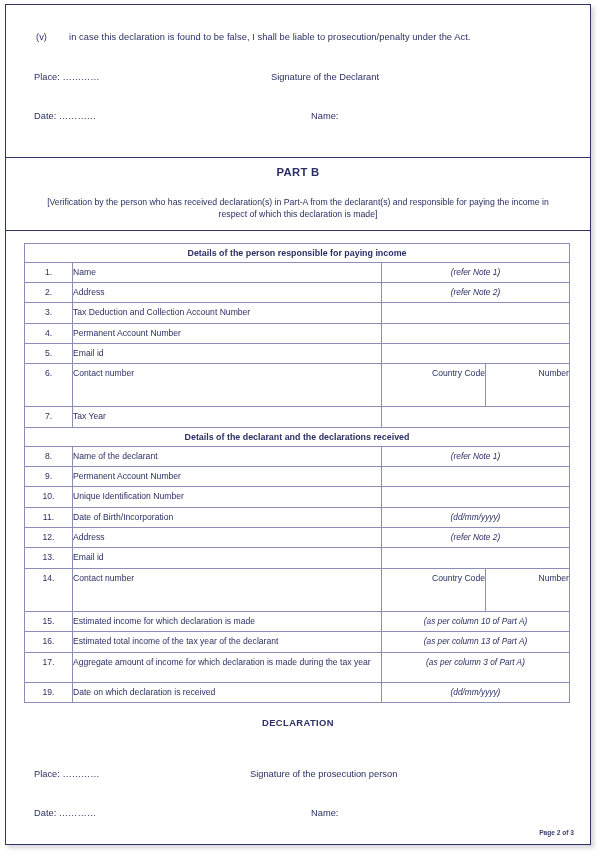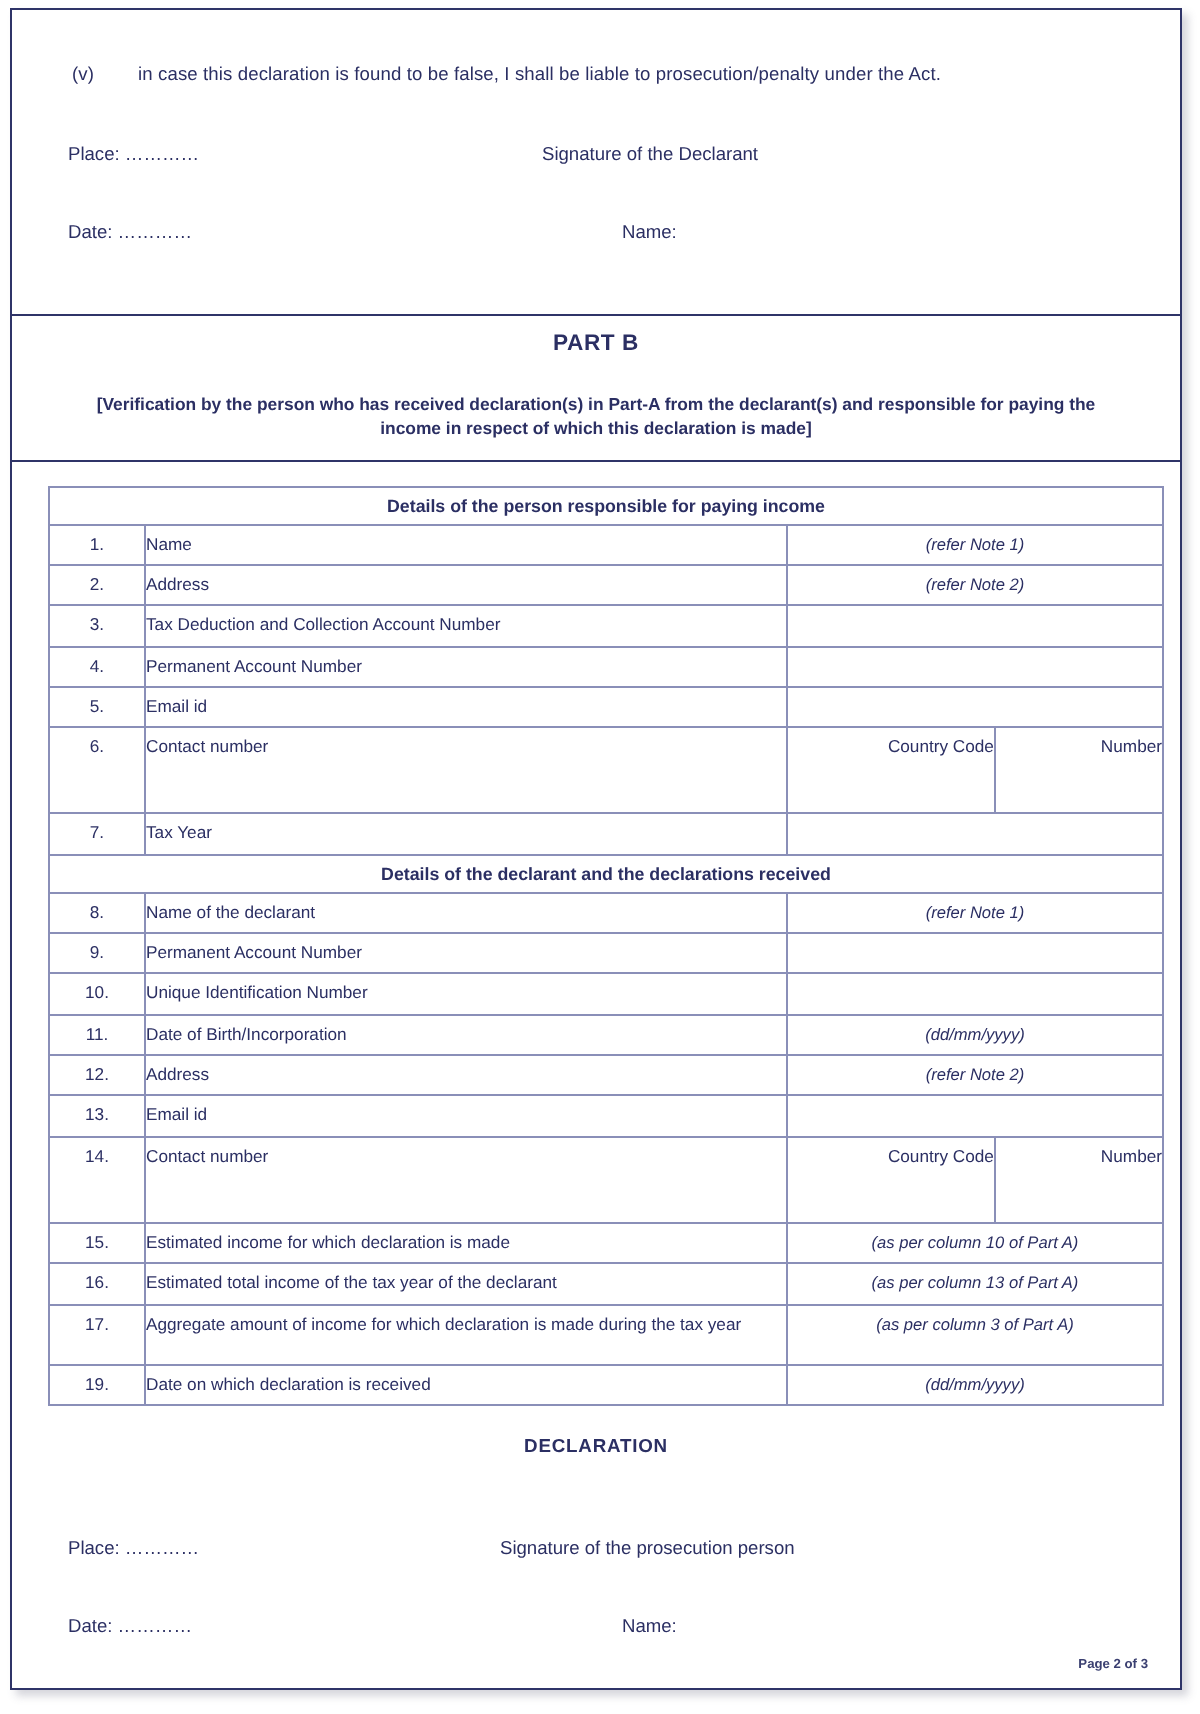--- a/index.html
+++ b/index.html
@@ -67,28 +67,28 @@
     text-align: center;
   }
   .partb-title {
     font-size: 11.3px;
     font-weight: bold;
     letter-spacing: 0.3px;
     margin-bottom: 18px;
   }
   .partb-sub {
     font-size: 8.7px;
-    font-weight: bold;
+    font-weight: normal;
     line-height: 1.42;
     padding: 0 12px;
   }
 
   
   .table-wrap {
-    padding: 12px 8px 0 18px;
+    padding: 12px 20px 0 18px;
   }
   table.form {
     width: 100%;
     border-collapse: collapse;
     table-layout: fixed;
     font-size: 8.6px;
   }
   table.form td {
     border: 0.8px solid #8a8fb8;
     color: #2b2f63;

